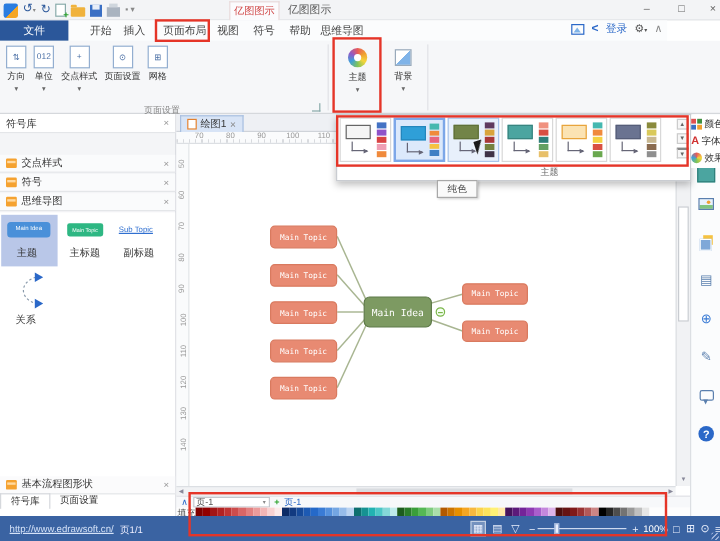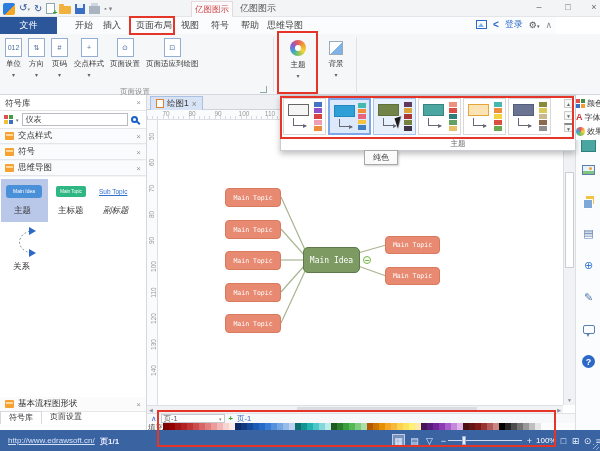--- a/index.html
+++ b/index.html
@@ -125,21 +125,21 @@
   .img-ic::after{content:"";position:absolute;right:2px;top:1px;width:3px;height:3px;border-radius:50%;background:#f0a030;}
   .lay-ic{position:relative;width:12px;height:12px;}
   .lay-ic::before{content:"";position:absolute;left:3px;top:0;width:8px;height:8px;background:#f5c242;}
   .lay-ic::after{content:"";position:absolute;left:0;top:3px;width:8px;height:8px;background:#7fa8d8;border:1px solid #fff;}
   .bub-ic{width:12px;height:9px;border:1px solid #5a7fae;border-radius:2px;position:relative;}
   .bub-ic::after{content:"";position:absolute;left:2px;bottom:-4px;border-left:2px solid transparent;border-right:2px solid transparent;border-top:4px solid #5a7fae;}
   .help-ic{width:13px;height:13px;border-radius:50%;background:#2b68c8;color:#fff;font-size:9px;font-weight:bold;display:flex;align-items:center;justify-content:center;}
   
   .statusbar{left:0;top:430px;width:600px;height:21px;background:#3a63a2;color:#fff;}
   .sb-link{position:absolute;left:8px;top:6px;font-size:8px;color:#d4e2f8;text-decoration:underline;}
-  .sb-page{position:absolute;left:100px;top:6px;font-size:8px;color:#eef;font-weight:bold;}
+  .sb-page{position:absolute;left:100px;top:6px;font-size:8px;color:#eef;}
   .st-ic{position:absolute;top:4px;width:13px;height:13px;display:flex;align-items:center;justify-content:center;font-size:9px;color:#e8eefc;}
   .st-ic.on{background:rgba(255,255,255,.3);border:1px solid rgba(255,255,255,.55);}
   .sliderbar{position:absolute;left:448px;top:10px;width:74px;height:1px;background:#cdd9ef;}
   .sl-thumb{position:absolute;left:14px;top:-4px;width:4px;height:9px;background:#e8eefc;border:1px solid #9ab0d8;}
   .zoom-lbl{position:absolute;left:536px;top:6px;font-size:8px;color:#fff;}
   .grip{position:absolute;right:1px;bottom:1px;width:6px;height:6px;background:repeating-linear-gradient(135deg,#9ab0d8 0 1px,transparent 1px 3px);}
   
   .redbox{border:2px solid #e53528;z-index:30;pointer-events:none;}
 </style>
 </head>
@@ -181,77 +181,61 @@
       <span class="share-ic">&lt;</span>
       <span>登录</span>
       <span style="color:#555;">⚙<span style="font-size:5px;">▾</span></span>
       <span style="color:#888;">∧</span>
     </div>
   </div>
 
   <div class="abs ribbon">
     <div id="ribbon-buttons">
         <div class="rb-btn">
-          <div class="rb-ic">012</div>
-          <div class="rb-lbl">单位</div>
-          <div class="rb-car">▾</div>
-        </div>
-        <div class="rb-btn">
           <div class="rb-ic">⇅</div>
           <div class="rb-lbl">方向</div>
           <div class="rb-car">▾</div>
         </div>
         <div class="rb-btn">
-          <div class="rb-ic">#</div>
-          <div class="rb-lbl">页码</div>
+          <div class="rb-ic">012</div>
+          <div class="rb-lbl">单位</div>
           <div class="rb-car">▾</div>
         </div>
         <div class="rb-btn">
           <div class="rb-ic">+</div>
           <div class="rb-lbl">交点样式</div>
           <div class="rb-car">▾</div>
         </div>
         <div class="rb-btn">
           <div class="rb-ic">⊙</div>
           <div class="rb-lbl">页面设置</div>
         </div>
         <div class="rb-btn">
-          <div class="rb-ic">⊡</div>
-          <div class="rb-lbl">页面适应到绘图</div>
+          <div class="rb-ic">⊞</div>
+          <div class="rb-lbl">网格</div>
         </div>
       </div>
     <div class="grp-lbl">页面设置</div>
     <div class="dlg-launch"></div>
     <div class="vsep" style="left:273px;"></div>
     <div class="big-btn" style="left:280px;">
       <div class="wheel"></div>
       <div class="bb-lbl">主题</div>
       <div class="rb-car">▾</div>
     </div>
     <div class="big-btn" style="left:318px;">
       <div class="bg-ic"></div>
       <div class="bb-lbl">背景</div>
       <div class="rb-car">▾</div>
     </div>
     <div class="vsep" style="left:356px;"></div>
   </div>
 
   <div class="abs sidebar">
     <div class="sb-head"><span>符号库</span><span class="x">×</span></div>
-    <div class="sb-search">
-      <div class="lib-ic">
-          <i></i>
-          <i></i>
-          <i></i>
-          <i></i>
-        </div>
-      <span style="font-size:5px;color:#666;">▾</span>
-      <div class="sb-input">仪表</div>
-      <div class="mag"></div>
-    </div>
     <div class="sb-sec" style="top:34px;">
         <div class="fold-ic"></div>
         <span>交点样式</span>
         <span class="x">×</span>
       </div>
     <div class="sb-sec" style="top:50px;">
         <div class="fold-ic"></div>
         <span>符号</span>
         <span class="x">×</span>
       </div>
@@ -260,21 +244,21 @@
         <span>思维导图</span>
         <span class="x">×</span>
       </div>
     <div class="sym-area">
       <div class="sel-bg"></div>
       <div class="mi-prev">Main Idea</div>
       <div class="mt-prev">Main Topic</div>
       <div class="st-prev">Sub Topic</div>
       <div class="sym-lbl" style="left:14px;">主题</div>
       <div class="sym-lbl" style="left:58px;">主标题</div>
-      <div class="sym-lbl" style="left:103px;font-style:italic;">副标题</div>
+      <div class="sym-lbl" style="left:103px;">副标题</div>
       <svg style="position:absolute;left:10px;top:48px;" width="30" height="34" viewBox="0 0 30 34">
         <path d="M20 6 C6 10 6 24 20 28" fill="none" stroke="#8899aa" stroke-width="1" stroke-dasharray="2 2"></path>
         <polygon points="19,2 26,6 19,10" fill="#2b68c8"></polygon>
         <polygon points="19,24 26,28 19,32" fill="#2b68c8"></polygon>
       </svg>
       <div class="rel-lbl" style="left:13px;top:84px;">关系</div>
     </div>
     <div class="sb-sec" style="top:302px;background:#fbfbfc;text-align:center;">
         <div class="fold-ic"></div>
         <span>基本流程图形状</span>

